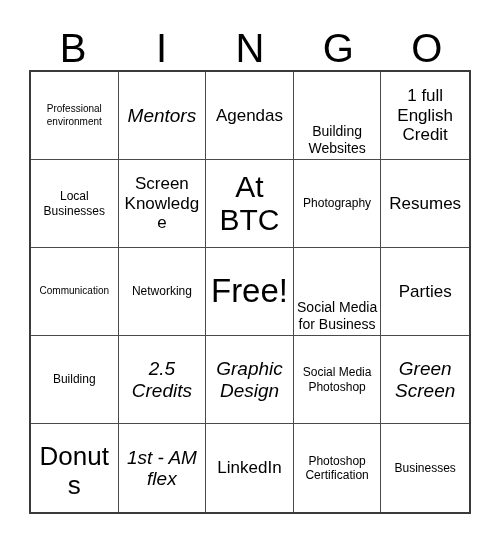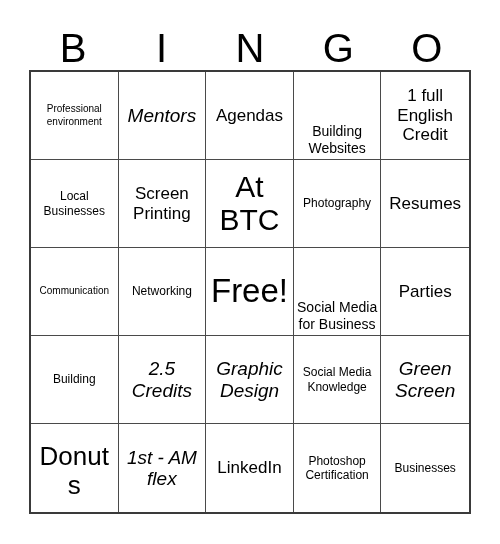--- a/index.html
+++ b/index.html
@@ -116,21 +116,21 @@
       <div class="cell">
         <span class="cell-text sz-m">Building Websites</span>
       </div>
       <div class="cell">
         <span class="cell-text sz-l">1 full English Credit</span>
       </div>
       <div class="cell">
         <span class="cell-text sz-s">Local Businesses</span>
       </div>
       <div class="cell">
-        <span class="cell-text sz-l">Screen Printing</span>
+        <span class="cell-text sz-l">Screen Knowledge</span>
       </div>
       <div class="cell">
         <span class="cell-text sz-3xl">At BTC</span>
       </div>
       <div class="cell">
         <span class="cell-text sz-s">Photography</span>
       </div>
       <div class="cell">
         <span class="cell-text sz-l">Resumes</span>
       </div>
@@ -152,21 +152,21 @@
       <div class="cell">
         <span class="cell-text sz-s">Building</span>
       </div>
       <div class="cell">
         <span class="cell-text sz-xl">2.5 Credits</span>
       </div>
       <div class="cell">
         <span class="cell-text sz-xl">Graphic Design</span>
       </div>
       <div class="cell">
-        <span class="cell-text sz-s">Social Media Knowledge</span>
+        <span class="cell-text sz-s">Social Media Photoshop</span>
       </div>
       <div class="cell">
         <span class="cell-text sz-xl">Green Screen</span>
       </div>
       <div class="cell">
         <span class="cell-text sz-xxl">Donuts</span>
       </div>
       <div class="cell">
         <span class="cell-text sz-xl">1st - AM flex</span>
       </div>

